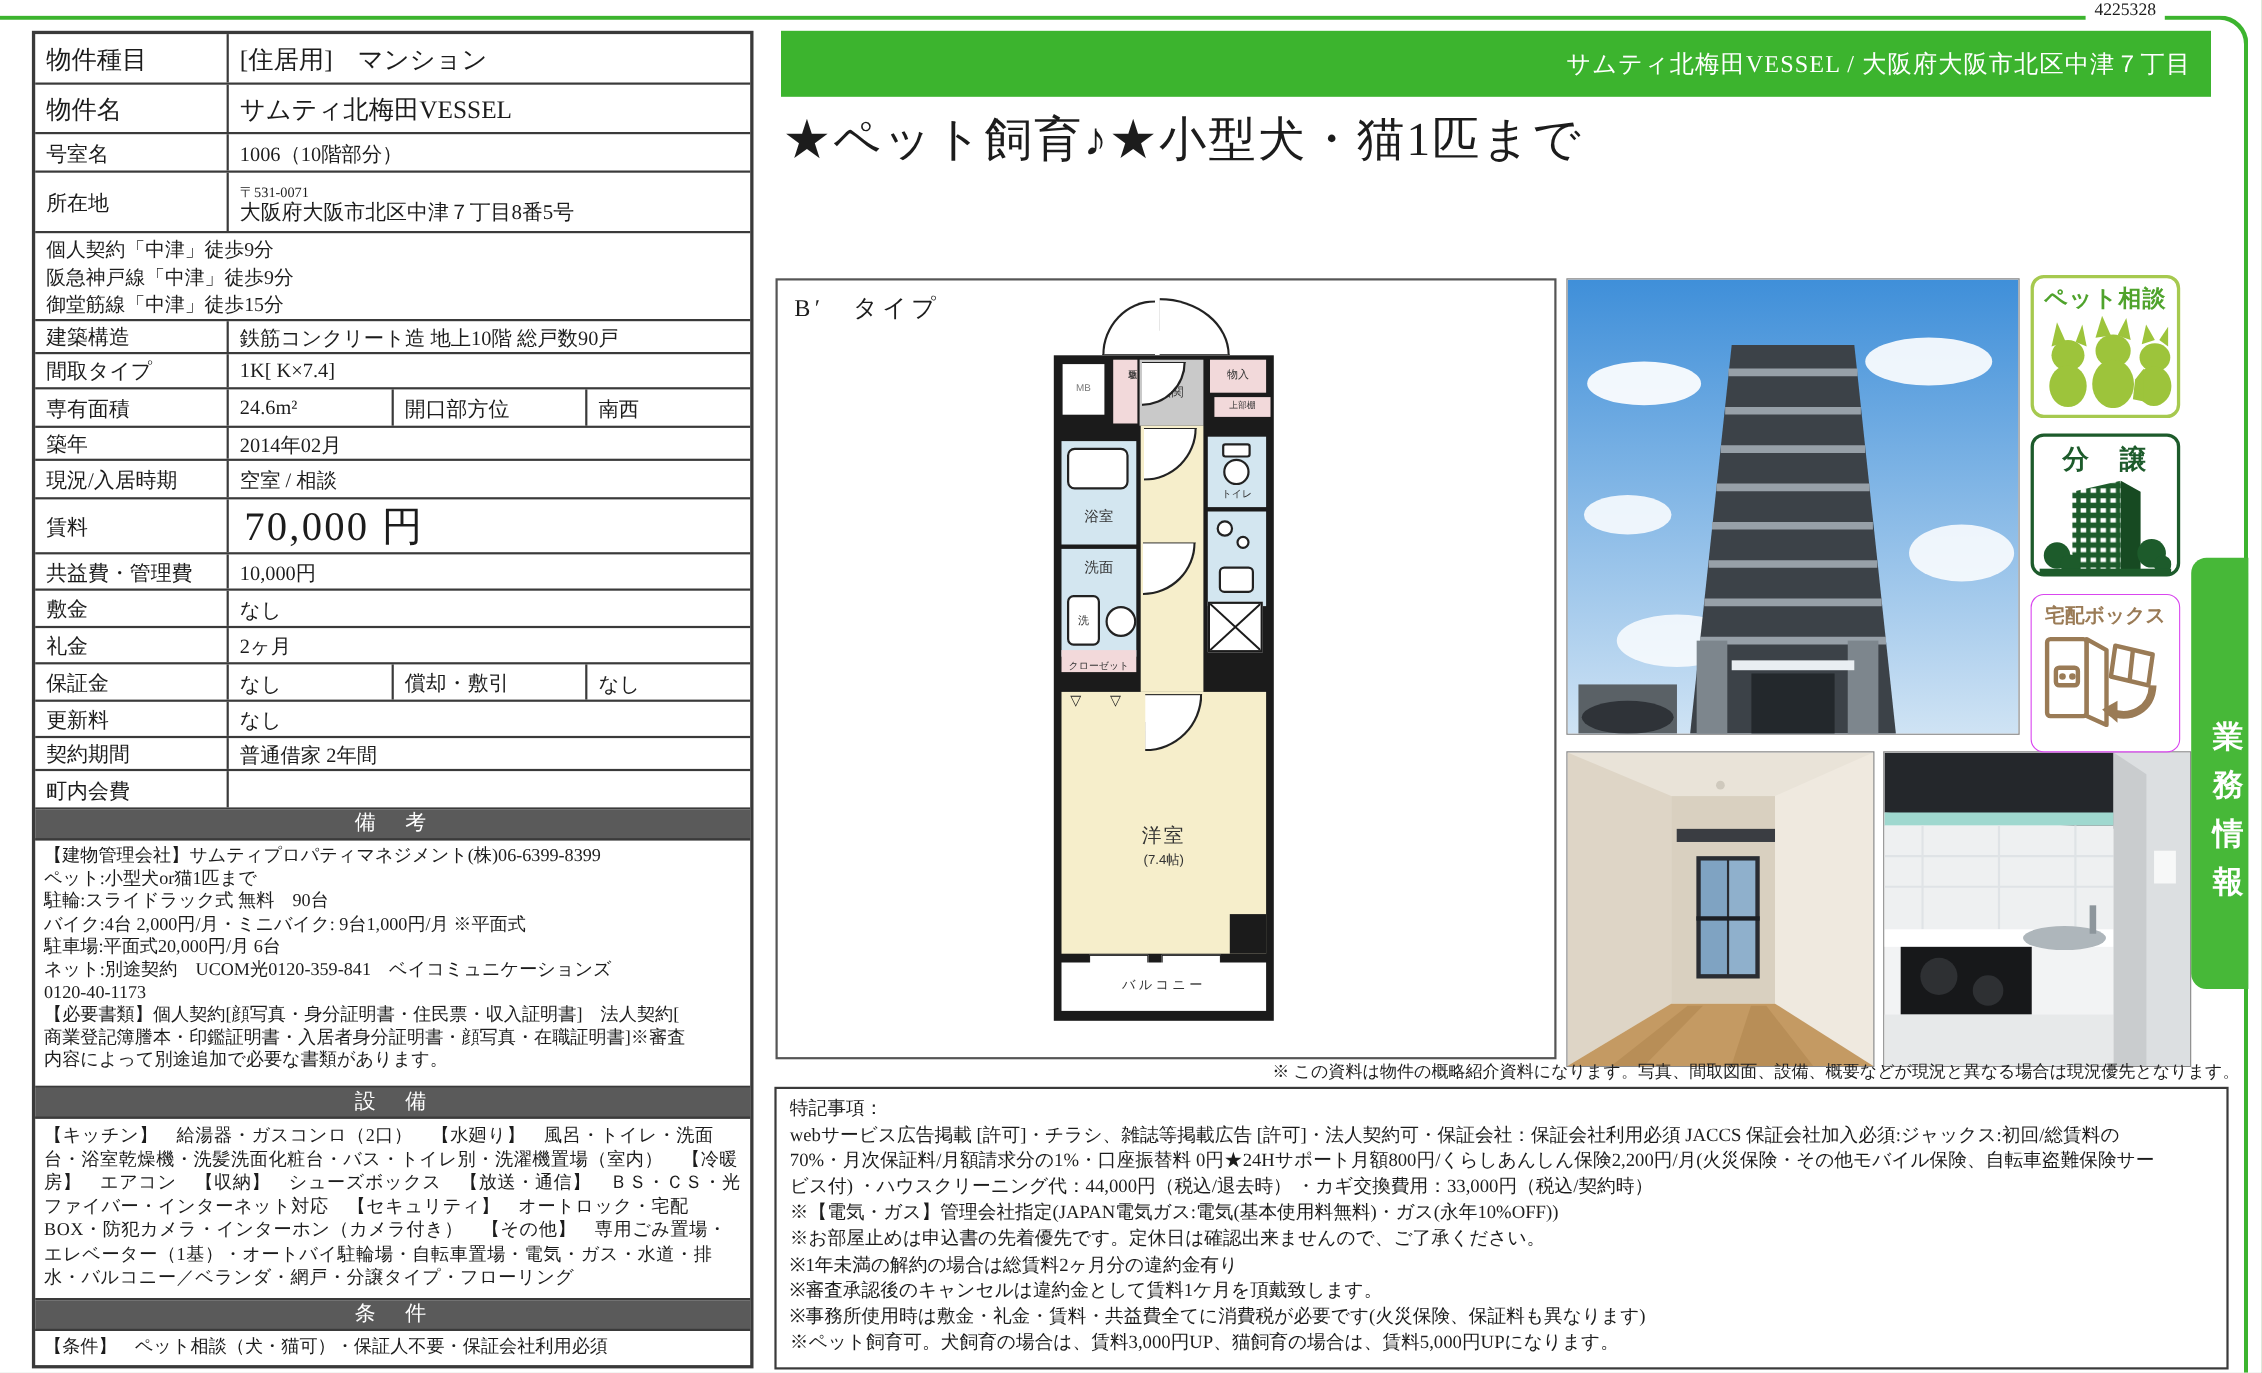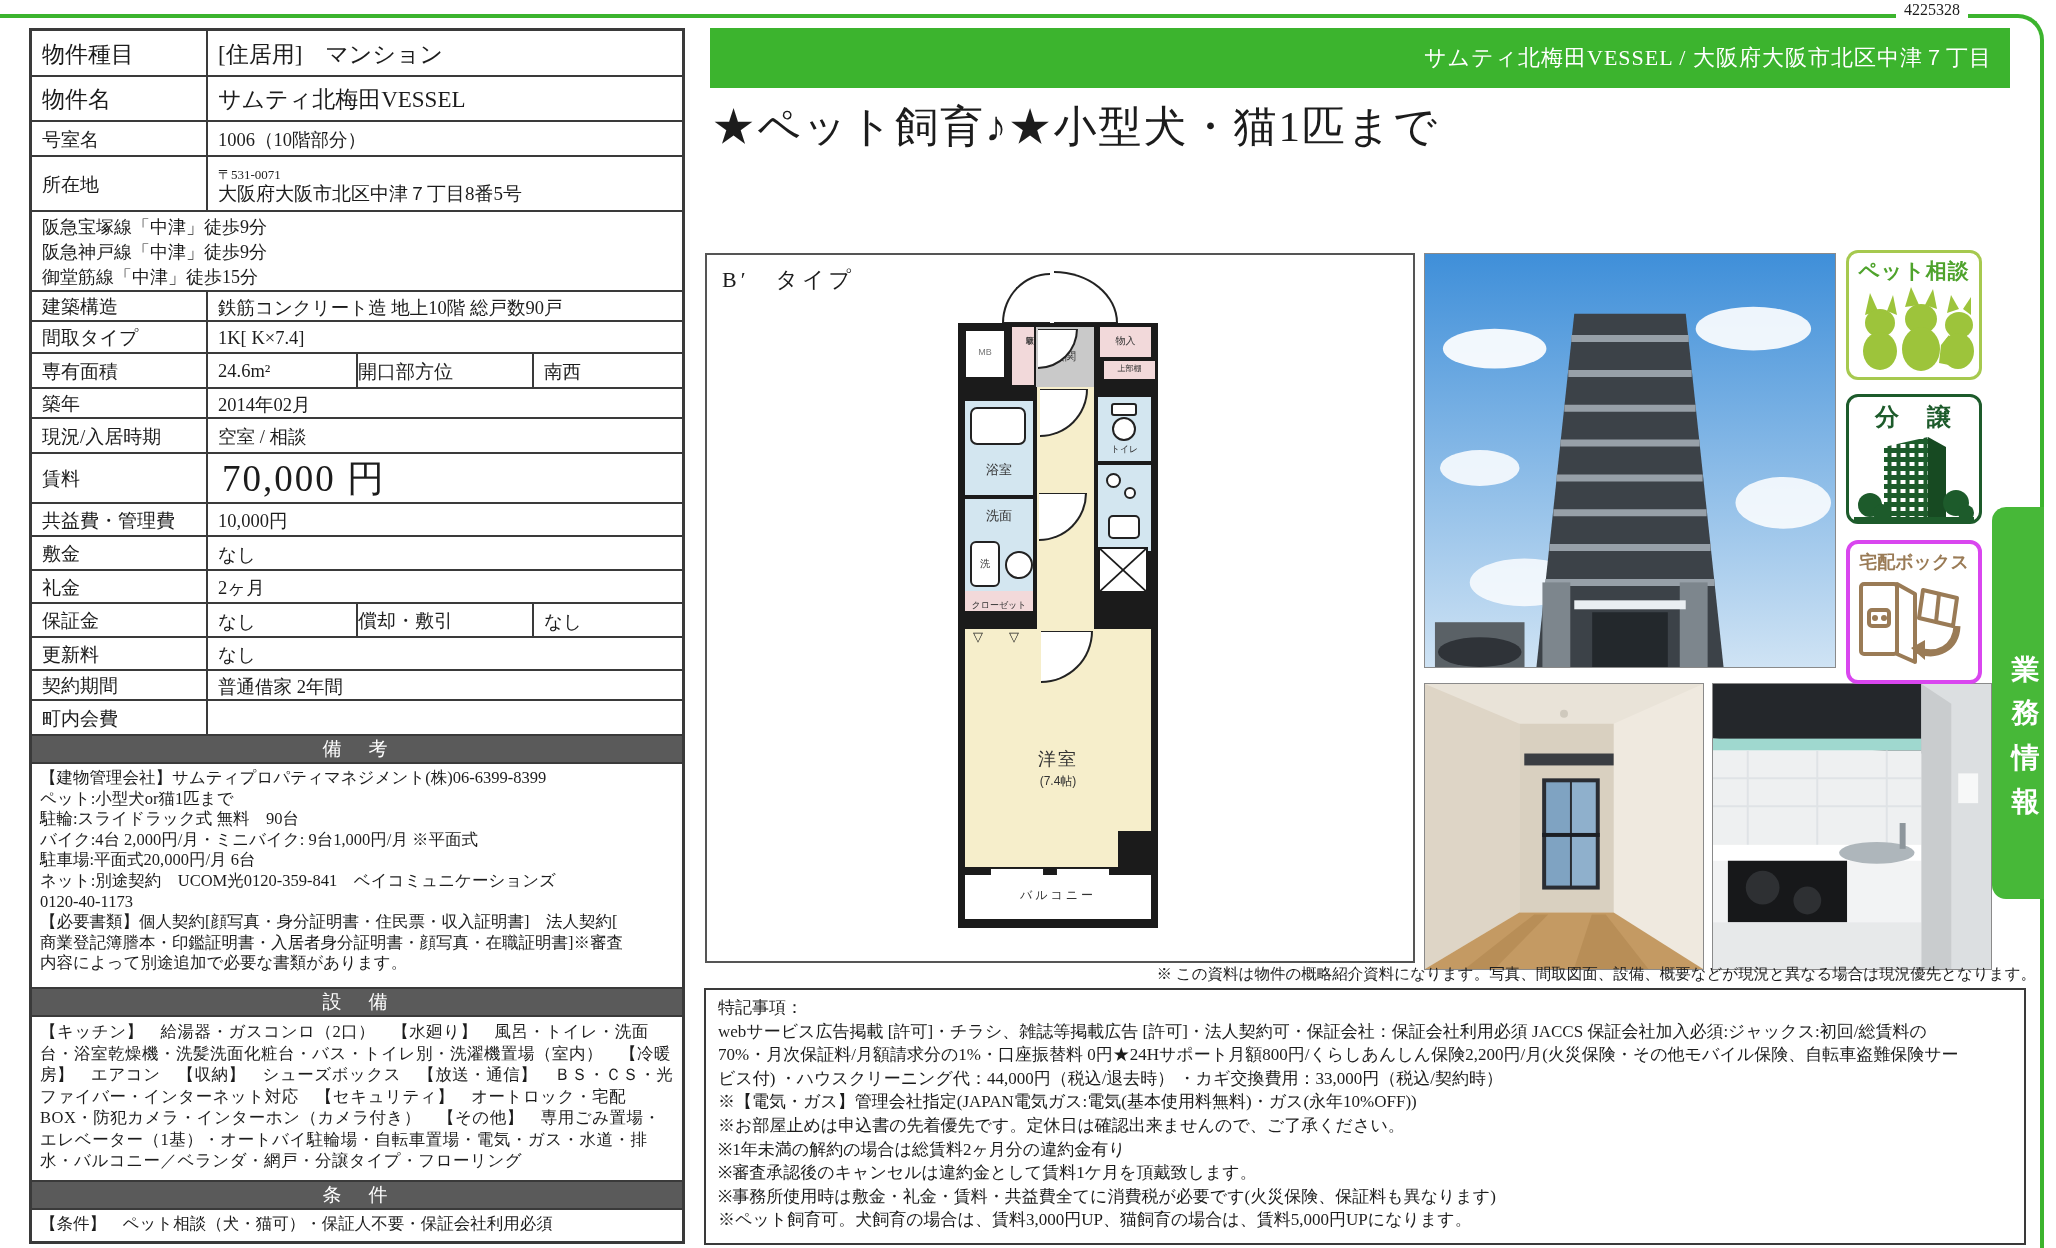--- a/index.html
+++ b/index.html
@@ -14,21 +14,21 @@
   
   .ltable{position:absolute;left:29px;top:28px;width:656px;border:3px solid #3a3a3a;background:#fff;box-sizing:border-box;z-index:2;}
   .trow{display:flex;border-bottom:2px solid #3a3a3a;box-sizing:border-box;align-items:stretch;}
   .tlabel{width:176px;border-right:2px solid #3a3a3a;box-sizing:border-box;padding:2px 4px 0 10px;
           font-size:19px;display:flex;align-items:center;}
   .tlabel.big{font-size:23px;}
   .tvalue{flex:1;box-sizing:border-box;padding:2px 4px 0 10px;font-size:18.5px;display:flex;align-items:center;}
   .tvalue.big{font-size:23px;}
   .tvalue.rent{font-size:37px;letter-spacing:2px;padding-left:14px;}
   .tvalue.w150{flex:none;width:150px;border-right:2px solid #3a3a3a;}
-  .tlabel2{width:176px;border-right:2px solid #3a3a3a;box-sizing:border-box;padding:2px 4px 0 0;font-size:19px;display:flex;align-items:center;}
+  .tlabel2{width:176px;border-right:2px solid #3a3a3a;box-sizing:border-box;padding:2px 4px 0 10px;font-size:19px;display:flex;align-items:center;}
   .tvalue2{flex:1;box-sizing:border-box;padding:2px 4px 0 10px;font-size:18.5px;display:flex;align-items:center;}
   .stack{display:block;padding-top:3px;}
   .postal{display:block;font-size:13px;line-height:15px;}
   .addr{display:block;font-size:19px;line-height:24px;}
   .mlines{white-space:pre-line;line-height:25px;font-size:18px;padding-top:2px;}
   .band{height:26px;background:#5a5a5a;color:#fff;text-align:center;font-size:19px;line-height:26px;letter-spacing:4px;border-bottom:2px solid #3a3a3a;}
   .tblock{padding:4px 6px 6px 8px;font-size:16.5px;line-height:20.6px;border-bottom:2px solid #3a3a3a;white-space:pre-line;}
   .tblock.flow{white-space:normal;line-height:21.5px;letter-spacing:0.5px;}
   .tblock:last-child{border-bottom:none;}
 
@@ -49,21 +49,21 @@
   .photo svg{display:block;width:100%;height:100%;}
 
   .badge{position:absolute;left:1846px;width:136px;background:#fff;border-radius:12px;box-sizing:border-box;
          display:flex;flex-direction:column;align-items:center;z-index:2;}
   .badge .blabel{font-family:"Liberation Sans","DejaVu Sans",sans-serif;font-weight:bold;}
   .badge svg{display:block;}
   .badge-pet{top:250px;height:130px;border:3px solid #a6c94f;}
   .badge-pet .blabel{color:#4fa32c;font-size:21px;margin-top:4px;letter-spacing:1px;}
   .badge-bunjo{top:394px;height:130px;border:3px solid #1d5b2b;}
   .badge-bunjo .blabel{color:#1d5b2b;font-size:24px;margin-top:4px;letter-spacing:2px;}
-  .badge-takuhai{top:540px;height:144px;border:4px solid #d946ef;}
+  .badge-takuhai{top:540px;height:144px;border:1px solid #d946ef;}
   .badge-takuhai .blabel{color:#9a7b56;font-size:18px;margin-top:6px;}
 
   .side-tab{position:absolute;left:1992px;top:507px;width:52px;height:392px;background:#47b838;border-radius:14px 0 0 14px;
             color:#fff;writing-mode:vertical-rl;text-orientation:upright;font-family:"Liberation Sans","DejaVu Sans",sans-serif;
             font-weight:bold;font-size:28px;letter-spacing:44px;padding:34px 0 0 0;box-sizing:border-box;text-align:left;
             display:flex;justify-content:center;z-index:3;}
 
   
   .plan{position:absolute;left:958px;top:271px;width:200px;height:660px;z-index:2;}
   .pbody{position:absolute;left:0;top:52px;width:200px;height:605px;background:#1b1b1b;}
@@ -105,21 +105,21 @@
     <div class="trow" style="height:55px">
         <div class="tlabel">所在地</div>
         <div class="tvalue">
           <span class="stack">
             <span class="postal">〒531-0071</span>
             <span class="addr">大阪府大阪市北区中津７丁目8番5号</span>
           </span>
         </div>
       </div>
     <div class="trow" style="height:80px">
-        <div class="tvalue mlines">阪急宝塚線「中津」徒歩9分
+        <div class="tvalue mlines">個人契約「中津」徒歩9分
 阪急神戸線「中津」徒歩9分
 御堂筋線「中津」徒歩15分</div>
       </div>
     <div class="trow" style="height:30px">
         <div class="tlabel">建築構造</div>
         <div class="tvalue">鉄筋コンクリート造 地上10階 総戸数90戸</div>
       </div>
     <div class="trow" style="height:32px">
         <div class="tlabel">間取タイプ</div>
         <div class="tvalue">1K[ K×7.4]</div>

